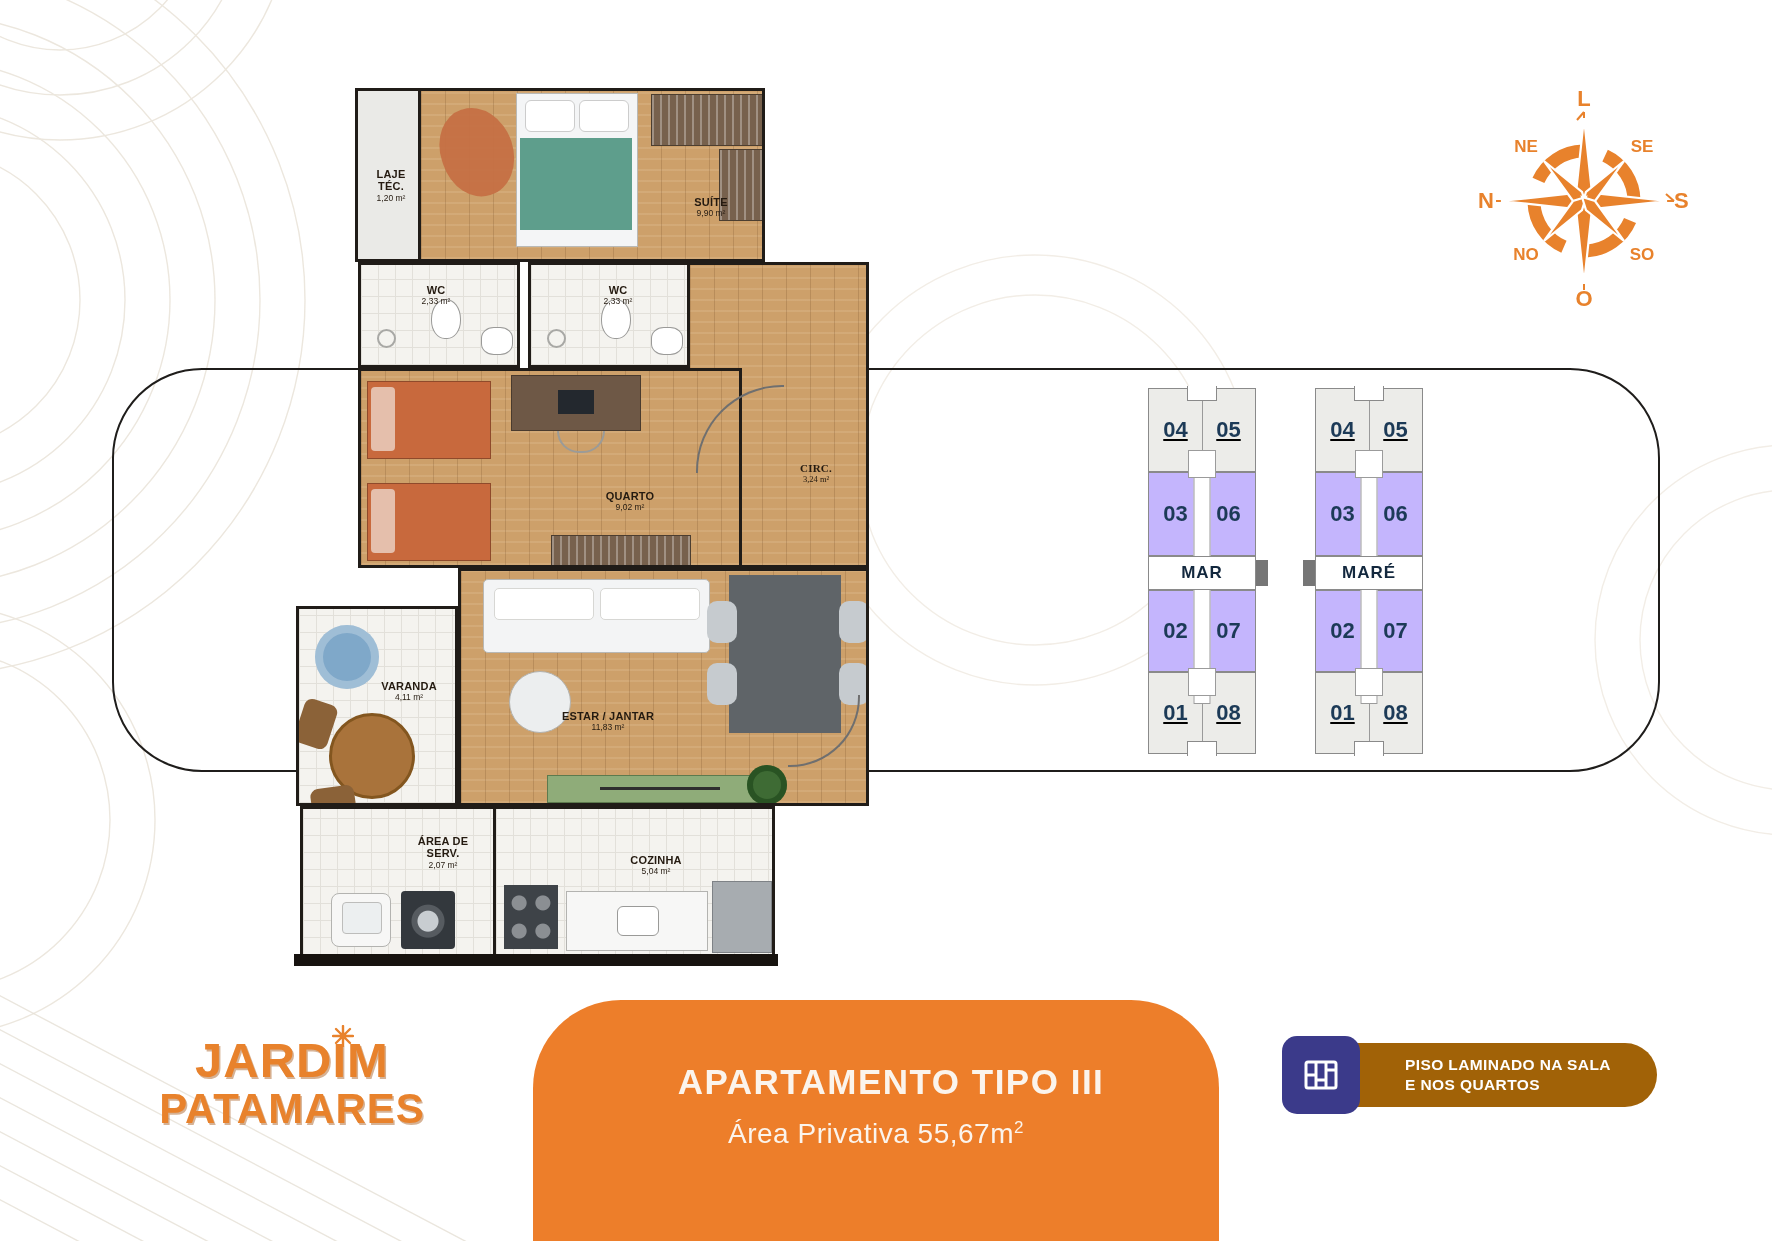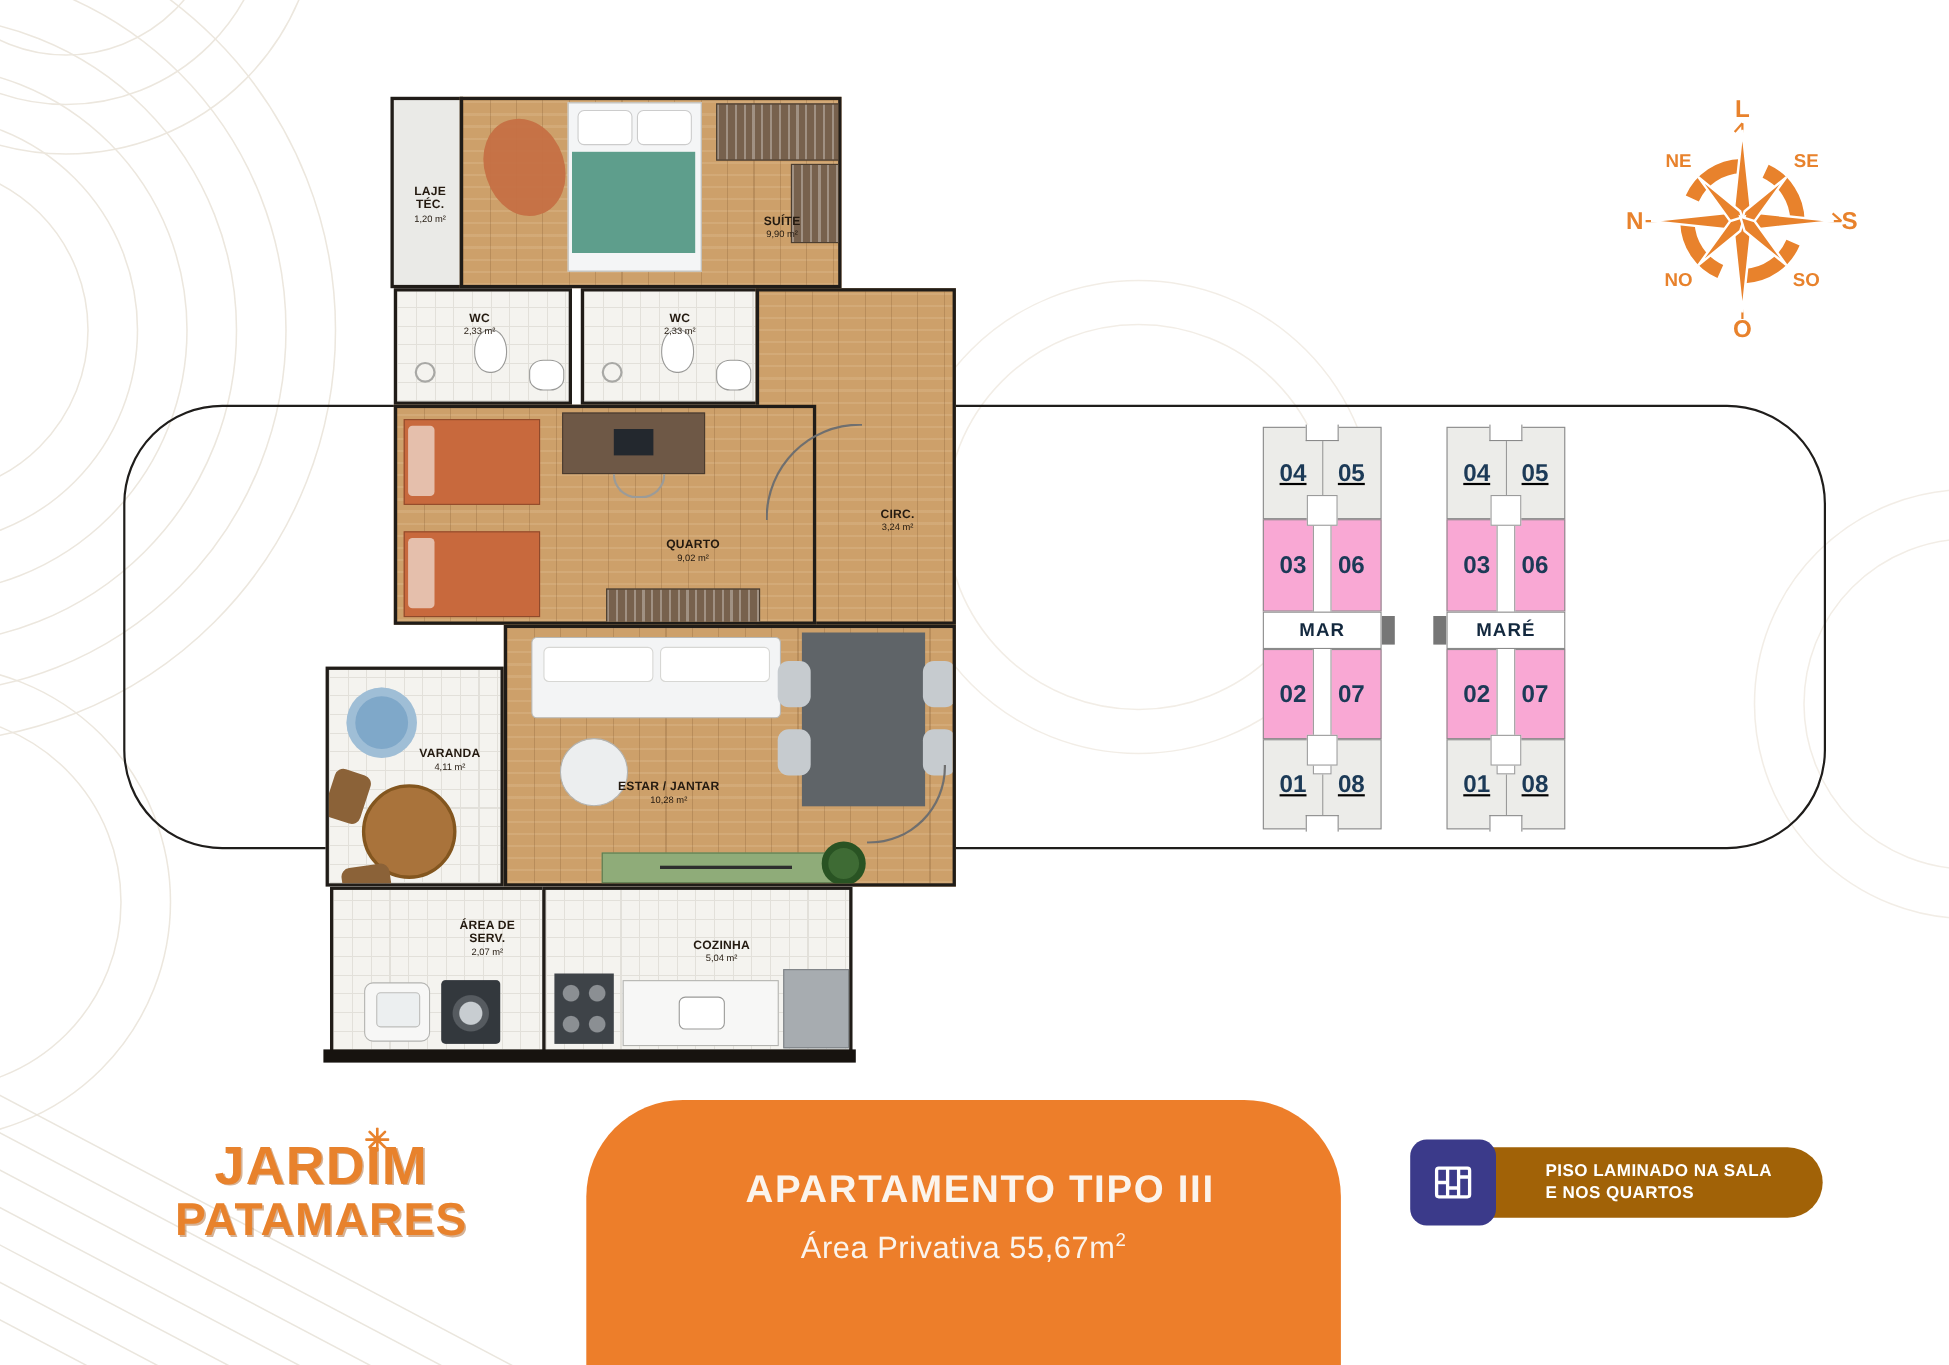--- a/index.html
+++ b/index.html
@@ -28,21 +28,21 @@
   .whitebox{background:#F7F7F6;border:1px solid #b3b3b0;}
   .door-arc{position:absolute;border:0 solid #6f6f6f;background:transparent;z-index:5;}
   .blackbar{position:absolute;background:#17130f;}
 
   
   .tower{position:absolute;top:388px;width:108px;height:366px;z-index:3;}
   .t-sec{position:relative;display:flex;box-sizing:border-box;border:1.5px solid #8a8a8a;}
   .t-sec .unit{flex:1;display:flex;align-items:center;justify-content:center;
                font-weight:bold;font-size:22px;color:#1C3A57;}
   .t-gray{background:#ECECE9;text-decoration:underline;}
-  .t-blue{background:#f9a8d4;}
+  .t-blue{background:#c4b5fd;}
   .h84{height:84px;} .h82{height:82px;}
   .t-band{position:relative;z-index:4;height:34px;box-sizing:border-box;background:#fff;border:1.5px solid #8a8a8a;
           display:flex;align-items:center;justify-content:center;font-weight:bold;font-size:17px;
           color:#13283E;letter-spacing:1px;}
   .t-core{position:absolute;left:50%;transform:translateX(-50%);top:66px;width:15px;height:248px;
           background:#fff;border:1px solid #9b9b9b;z-index:2;}
   .t-core-box{position:absolute;left:50%;transform:translateX(-50%);width:26px;height:26px;
           background:#fff;border:1px solid #9b9b9b;z-index:2;}
   .cb-top{top:62px;} .cb-bot{top:280px;}
   .t-div{position:absolute;left:50%;width:1px;background:#9a9a9a;z-index:1;}
@@ -155,21 +155,21 @@
     <div class="room tile" style="left:240px;top:184px;width:162px;height:106px;">
       <div class="fur" style="left:70px;top:34px;width:28px;height:38px;background:#fff;border:1px solid #9a9a98;border-radius:50% 50% 46% 46%;"></div>
       <div class="fur" style="left:120px;top:62px;width:30px;height:26px;background:#fff;border:1px solid #9a9a98;border-radius:40%;"></div>
       <div class="fur" style="left:16px;top:64px;width:15px;height:15px;border:2px solid #a8a8a5;border-radius:50%;"></div>
       <div class="rlabel" style="left:87px;top:30px;">
         <span class="rname">WC</span>
         <span class="rarea">2,33 m²</span>
       </div>
     </div>
 
-    <div class="room wood" style="left:399px;top:184px;width:182px;height:306px;">
+    <div class="room wood" style="left:399px;top:184px;width:182px;height:306px;font-family:Liberation Serif, serif;">
       <div class="door-arc" style="left:6px;top:120px;width:86px;height:86px;border-left:2px solid #6f6f6f;border-top:2px solid #6f6f6f;border-radius:86px 0 0 0;"></div>
       <div class="rlabel" style="left:126px;top:208px;">
         <span class="rname">CIRC.</span>
         <span class="rarea">3,24 m²</span>
       </div>
     </div>
 
     <div class="room wood" style="left:70px;top:290px;width:384px;height:200px;">
       <div class="fur" style="left:150px;top:4px;width:128px;height:54px;background:#6E5846;border:1px solid #4a3b2e;">
         <div class="fur" style="left:46px;top:14px;width:36px;height:24px;background:#23282E;"></div>
@@ -210,21 +210,21 @@
       <div class="fur" style="left:378px;top:30px;width:30px;height:42px;background:#C6CBCF;border-radius:10px;"></div>
       <div class="fur" style="left:378px;top:92px;width:30px;height:42px;background:#C6CBCF;border-radius:10px;"></div>
       <div class="fur" style="left:48px;top:100px;width:60px;height:60px;background:#ECEEEF;border:1px solid #b3b3b0;border-radius:50%;"></div>
       <div class="fur" style="left:86px;top:204px;width:224px;height:26px;background:#8FAC79;border:1px solid #5d7a4e;">
         <div class="fur" style="left:52px;top:11px;width:120px;height:3px;background:#2e2e2e;"></div>
       </div>
       <div class="fur" style="left:286px;top:194px;width:40px;height:40px;background:#3E6B34;border-radius:50%;box-shadow:inset 0 0 0 6px rgba(20,60,18,.5);"></div>
       <div class="door-arc" style="right:6px;top:124px;width:70px;height:70px;border-right:2px solid #6f6f6f;border-bottom:2px solid #6f6f6f;border-radius:0 0 70px 0;"></div>
       <div class="rlabel" style="left:147px;top:150px;">
         <span class="rname">ESTAR / JANTAR</span>
-        <span class="rarea">10,28 m²</span>
+        <span class="rarea">11,83 m²</span>
       </div>
     </div>
 
     <div class="room tile" style="left:12px;top:728px;width:196px;height:152px;">
       <div class="fur whitebox" style="left:28px;top:84px;width:58px;height:52px;border-radius:8px;">
         <div class="fur" style="left:10px;top:8px;width:38px;height:30px;background:#eceff0;border:1px solid #bdbdbb;border-radius:4px;"></div>
       </div>
       <div class="fur" style="left:98px;top:82px;width:54px;height:58px;background:#33383D;border-radius:4px;
                   background-image:radial-gradient(circle at 50% 52%,#C8CDD1 10px,#565B60 11px,#565B60 16px,transparent 17px);"></div>
       <div class="rlabel" style="left:140px;top:44px;width:64px;">

